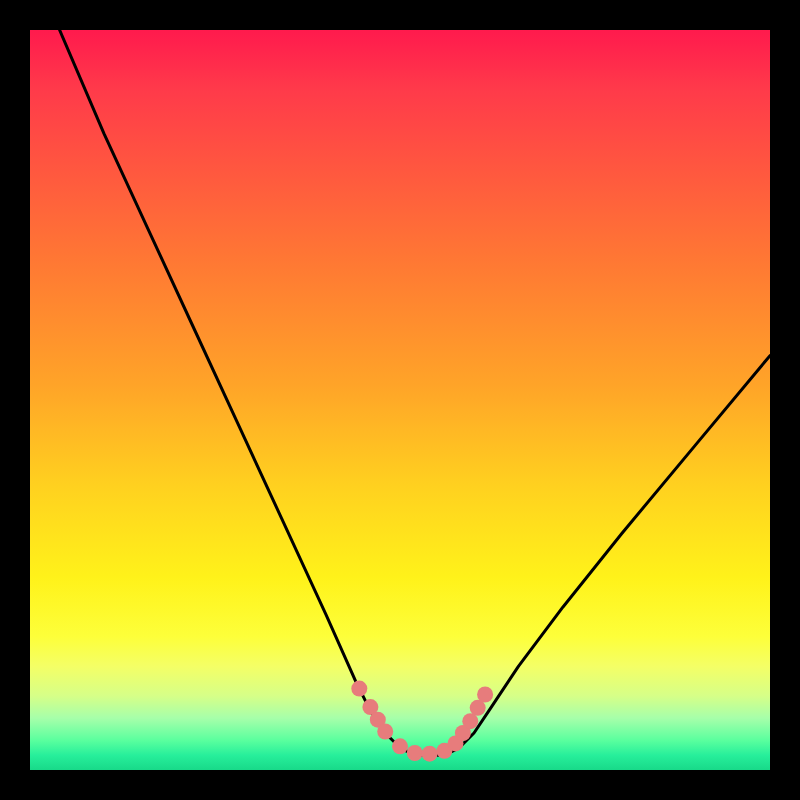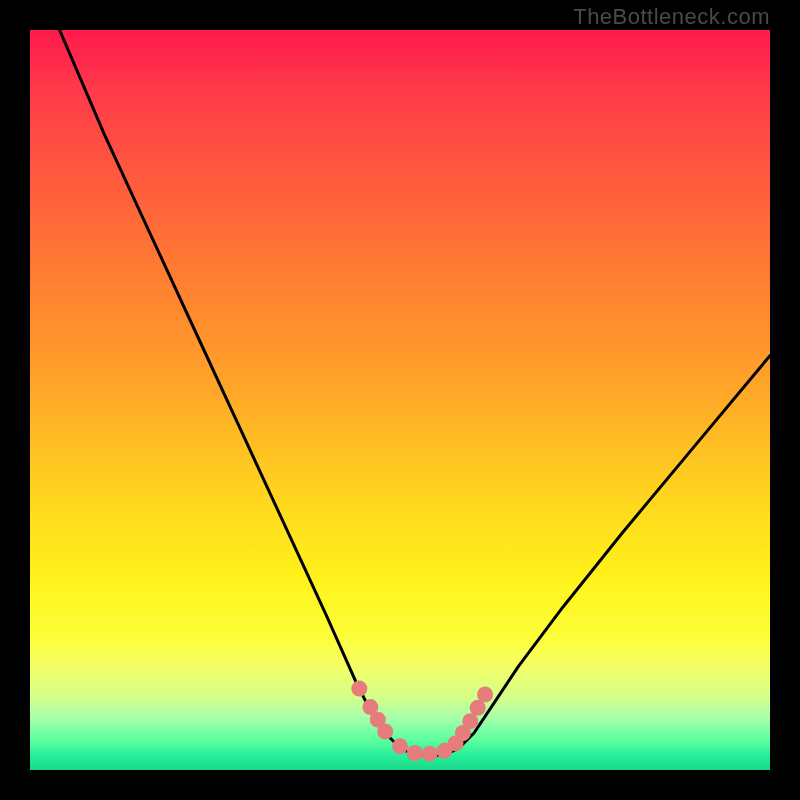--- a/index.html
+++ b/index.html
@@ -57,21 +57,20 @@
     position: absolute;
     top: 0;
     left: 0;
   }
 </style>
 </head>
 <body>
 
 <div class="frame">
 
-  <div class="watermark">TheBottleneck.com</div>
 
   <div class="plot">
     <svg class="curve" width="740" height="740" viewBox="0 0 740 740">
       <g id="curve-path">
           <path d="M29.6 0.0 L74.0 103.6 L118.4 199.8 L162.8 296.0 L207.2 392.2 L251.6 488.4 L296.0 584.6 L325.6 651.2 L340.4 680.8 L355.2 703.0 L370.0 717.8 L384.8 725.2 L399.6 725.2 L414.4 725.2 L429.2 717.8 L444.0 703.0 L458.8 680.8 L488.4 636.4 L532.8 577.2 L592.0 503.2 L666.0 414.4 L740.0 325.6" fill="none" stroke="#000000" stroke-width="3" stroke-linecap="round" stroke-linejoin="round"></path>
         </g>
       <g id="dots">
           <circle cx="329.3" cy="658.6" r="8" fill="#e77c7c"></circle>
           <circle cx="340.4" cy="677.1" r="8" fill="#e77c7c"></circle>
           <circle cx="347.8" cy="689.7" r="8" fill="#e77c7c"></circle>

